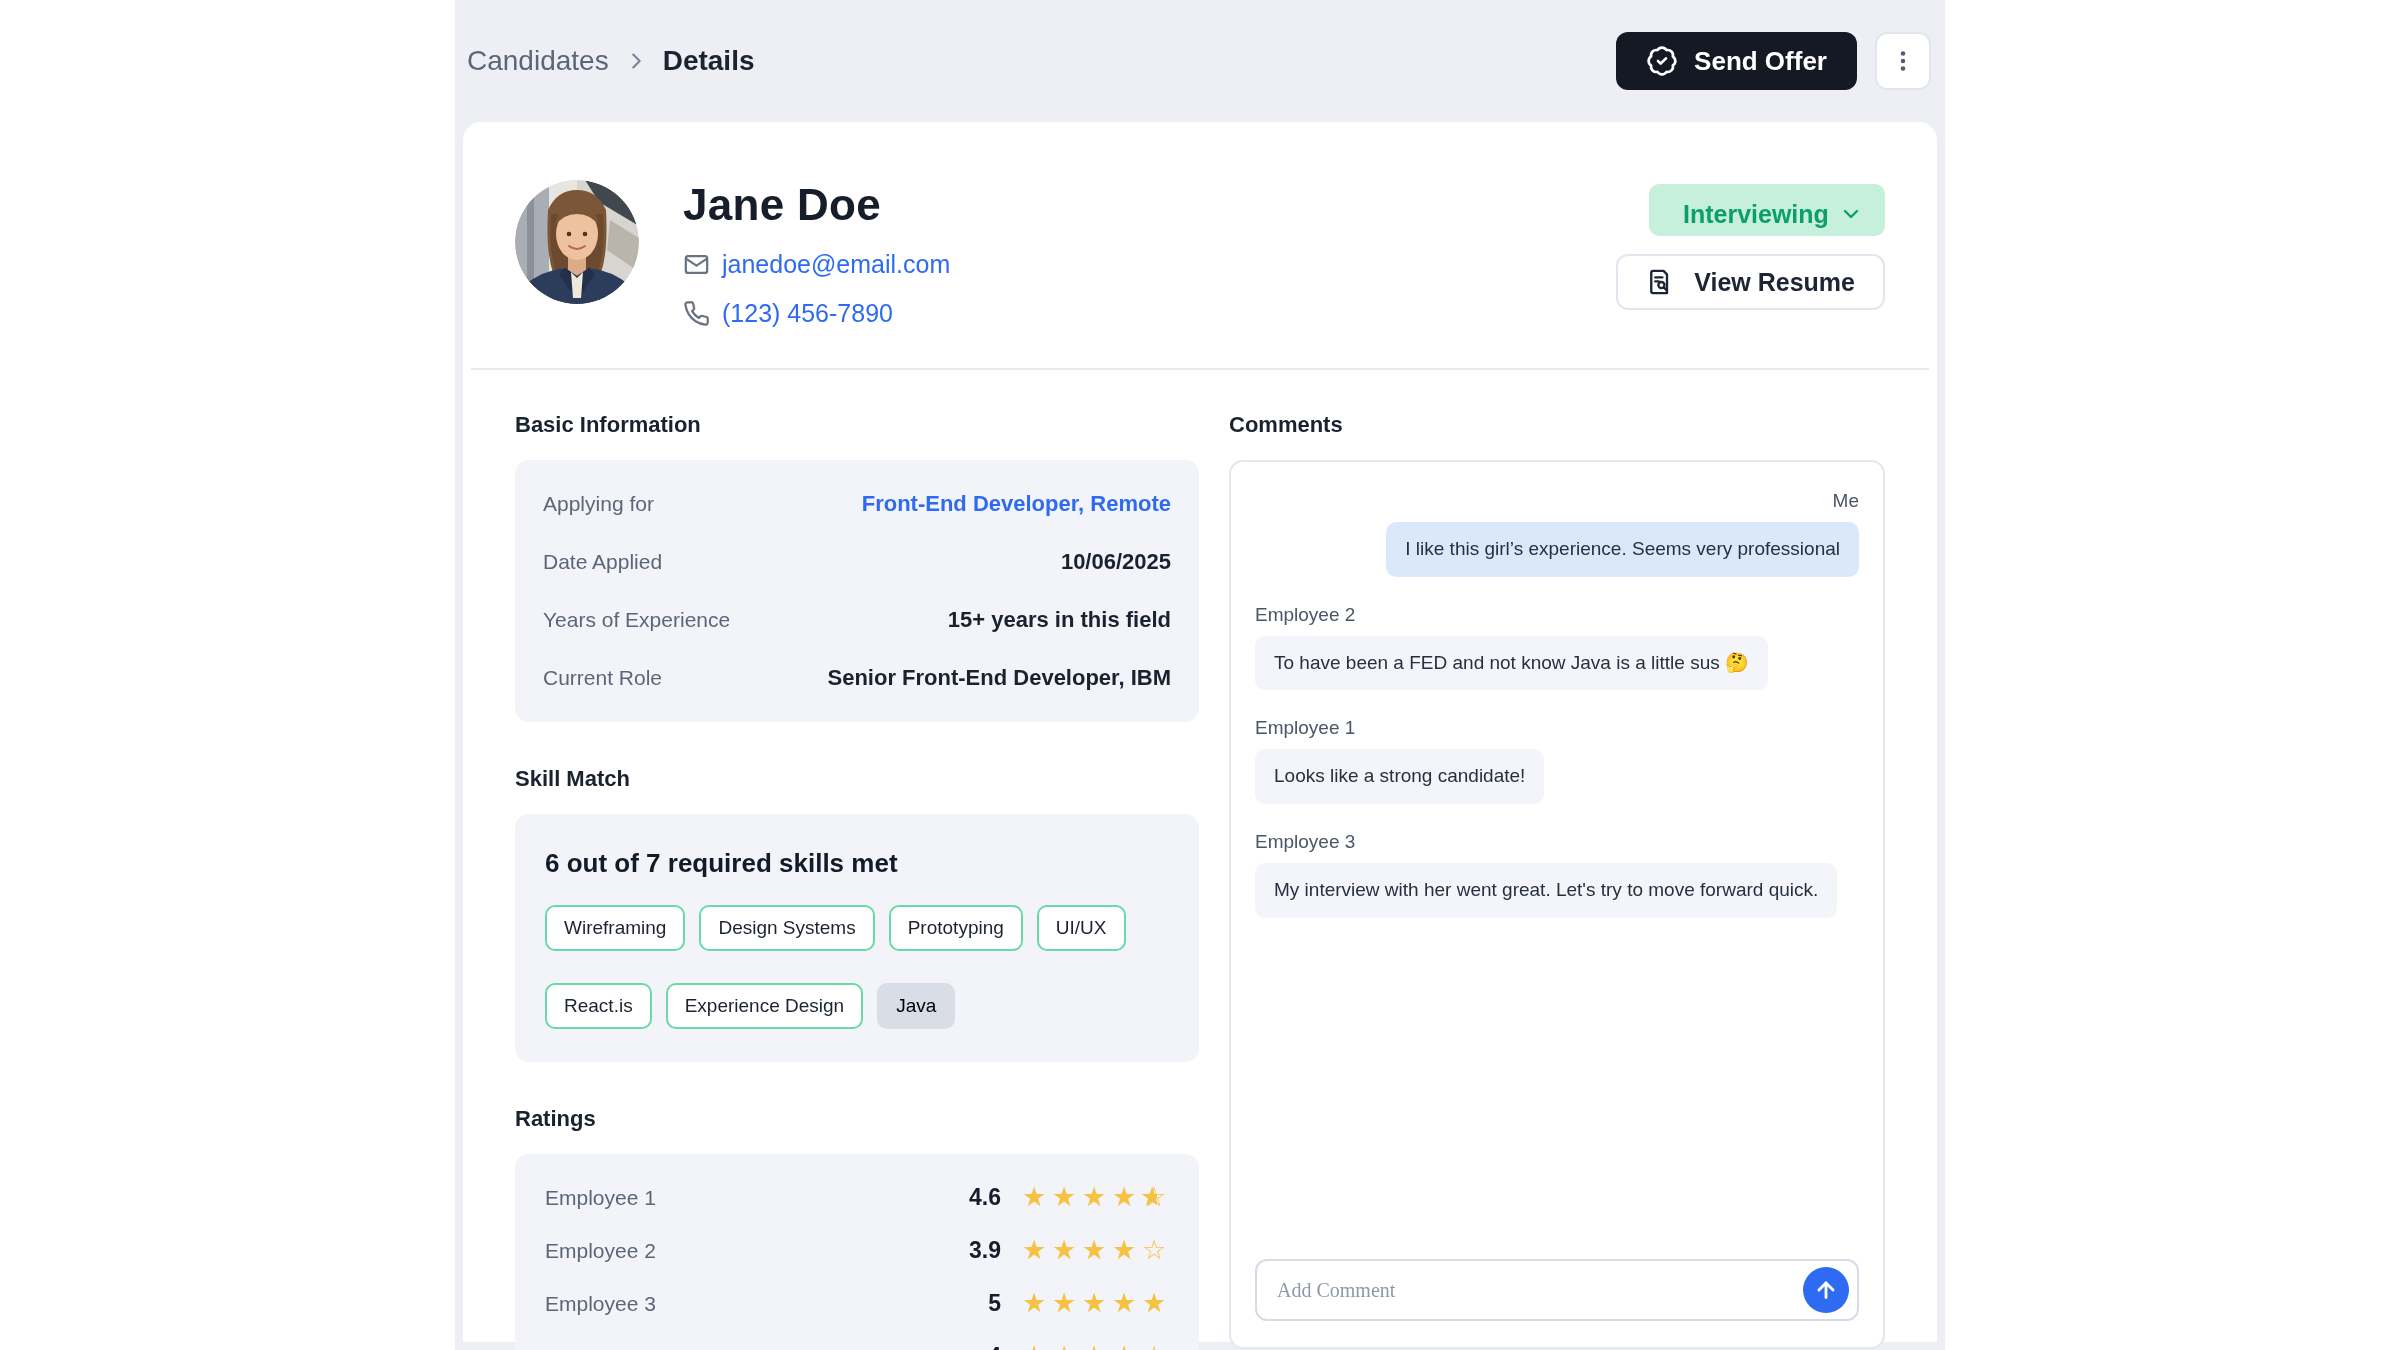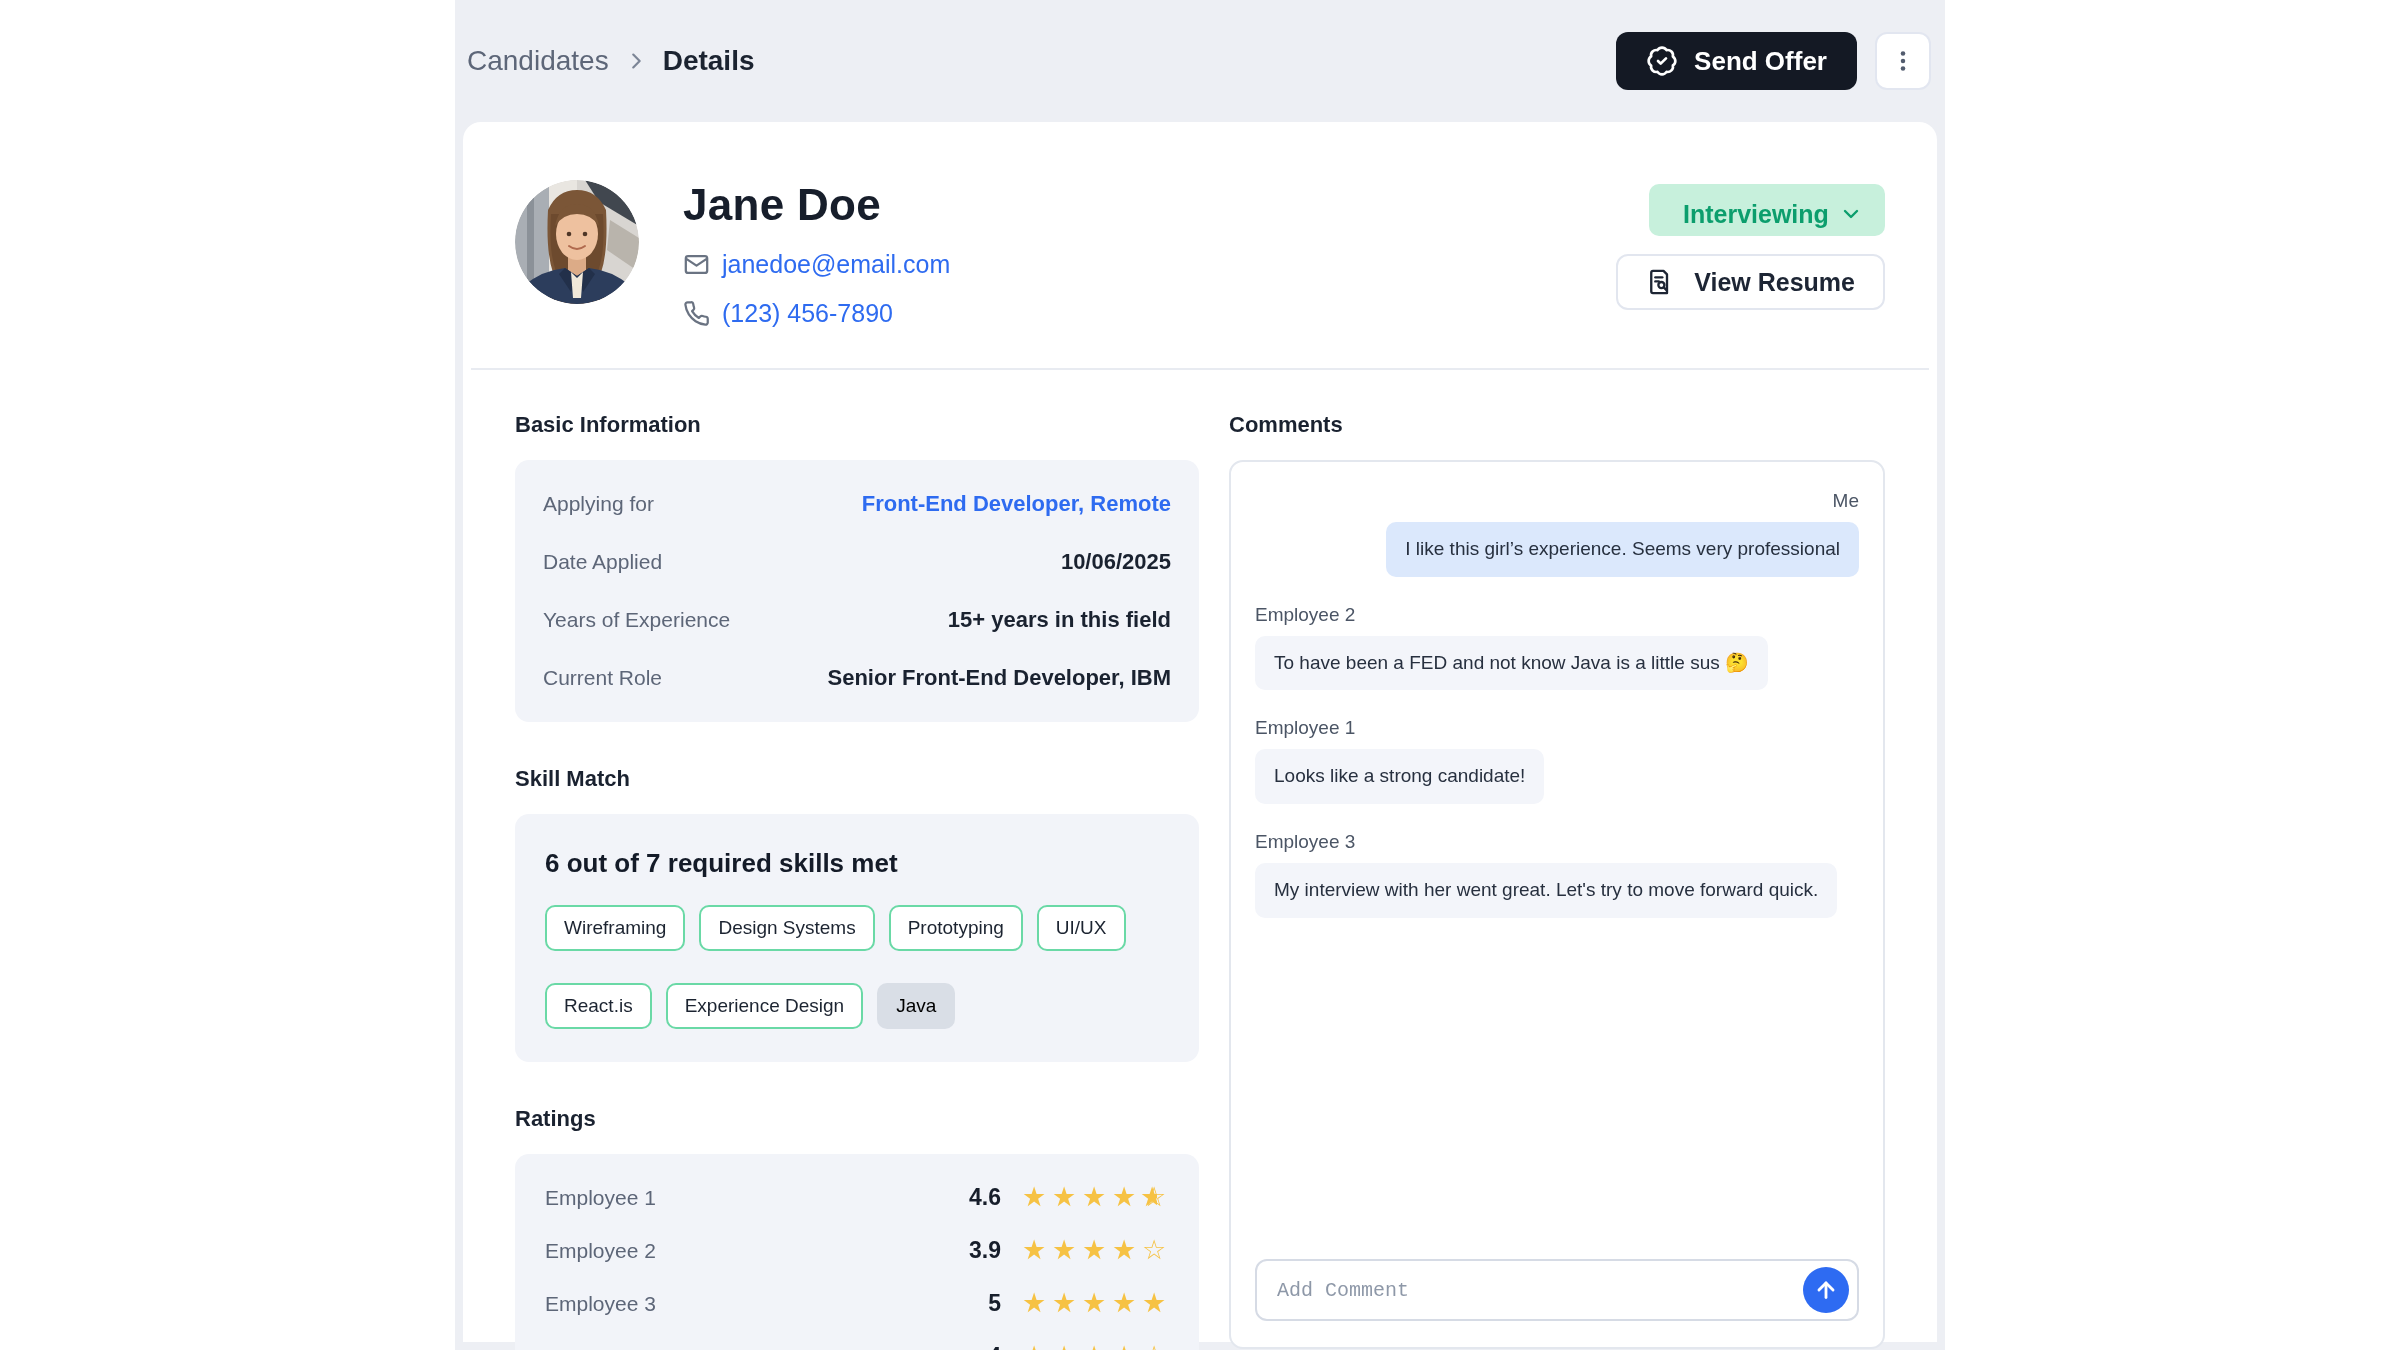--- a/index.html
+++ b/index.html
@@ -89,21 +89,21 @@
   .msg-author{font-size:19px;color:#4b5565;margin-bottom:10px;}
   .msg.right .msg-author{text-align:right;}
   .msg-bubble-row{display:flex;}
   .msg.right .msg-bubble-row{justify-content:flex-end;align-items:flex-end;}
   .bubble{padding:15px 19px;border-radius:10px;font-size:19px;color:#27303f;background:#f3f5fa;
           max-width:92%;line-height:1.3;}
   .msg.right .bubble{background:#dbe8fc;}
   .add-comment{display:flex;align-items:center;border:2px solid #d6dbe5;border-radius:12px;height:62px;
                padding:0 8px 0 0;box-sizing:border-box;}
   .add-comment input{flex:1;border:none;outline:none;font-size:20px;padding:0 20px;background:transparent;
-                     color:#1a2230;font-family:Liberation Mono, monospace;}
+                     color:#1a2230;font-family:Liberation Serif, serif;}
   .add-comment input::placeholder{color:#8e98a8;}
   .btn-send-comment{width:46px;height:46px;border-radius:50%;background:#2e6bf2;border:none;
                     display:flex;align-items:center;justify-content:center;cursor:pointer;flex:0 0 auto;}
 </style>
 </head>
 <body>
 
 <div class="app">
 
   <div class="topbar">

